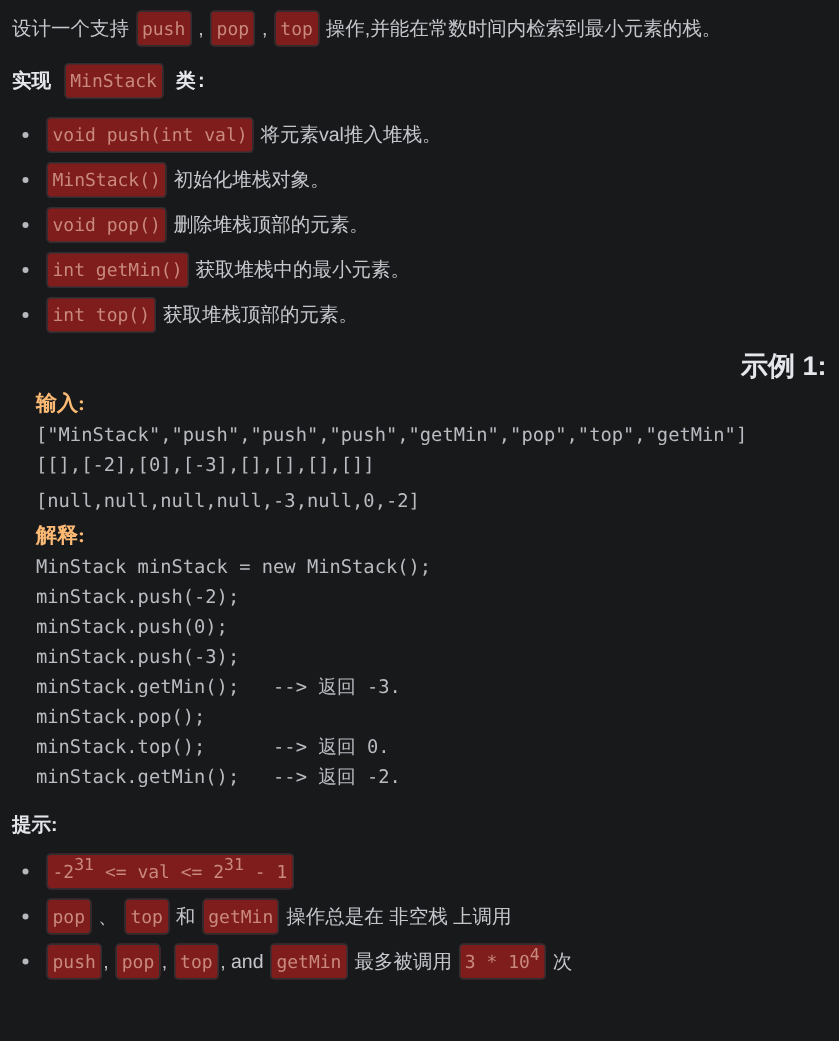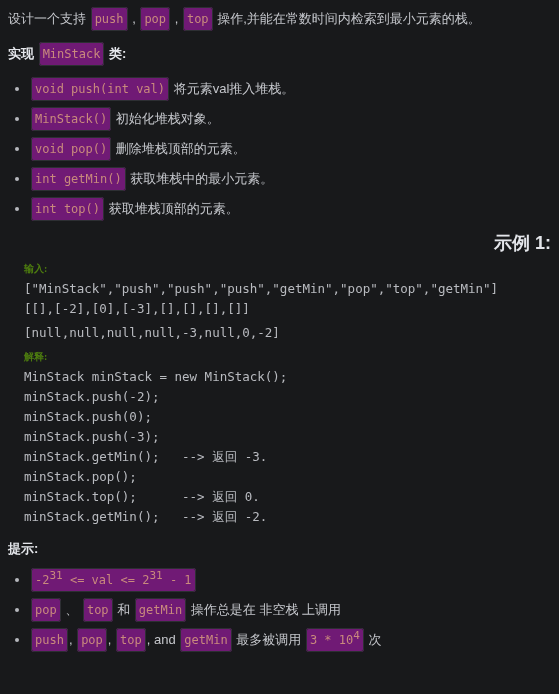--- a/index.html
+++ b/index.html
@@ -27,28 +27,28 @@
     margin: 0 0 0 0;
     font-size: 13px;
     line-height: 19px;
     color: #c5c7cc;
   }
   .gap-12 { height: 12px; }
   .gap-16 { height: 16px; }
   .gap-6  { height: 6px;  }
   .gap-4  { height: 4px;  }
 
-  b.bold { font-weight: bold; color: #e4e6eb; }
+  b.bold { font-weight: bold; color: #e4e6eb; font-family: Liberation Mono, monospace; }
 
   
   code.ic {
     font-family: "DejaVu Sans Mono", "Liberation Mono", monospace;
     font-size: 12px;
     color: #c98a7d;
-    background: #701a75;
+    background: #7f1d1d;
     border: 1px solid #2d2f33;
     border-radius: 3px;
     padding: 4px 3px;
     margin: 0 1px;
     white-space: pre;
     line-height: 1.25;
   }
   code.ic sup {
     font-size: 11px;
     line-height: 0;
@@ -85,23 +85,23 @@
     font-size: 18px;
     font-weight: bold;
     color: #e4e6eb;
     line-height: 19px;
     text-align: right;
   }
   .ex-body {
     padding-left: 16px;
   }
   .ex-label {
-    font-size: 10px;
+    font-size: 14px;
     font-weight: bold;
-    color: #4d7c0f;
+    color: #fdba74;
     line-height: 20px;
     font-family: Liberation Serif, serif;
   }
   pre.ex-pre {
     margin: 0;
     font-family: "DejaVu Sans Mono", "Liberation Mono", monospace;
     font-size: 12.5px;
     line-height: 20px;
     color: #b9bbc0;
     white-space: pre;

